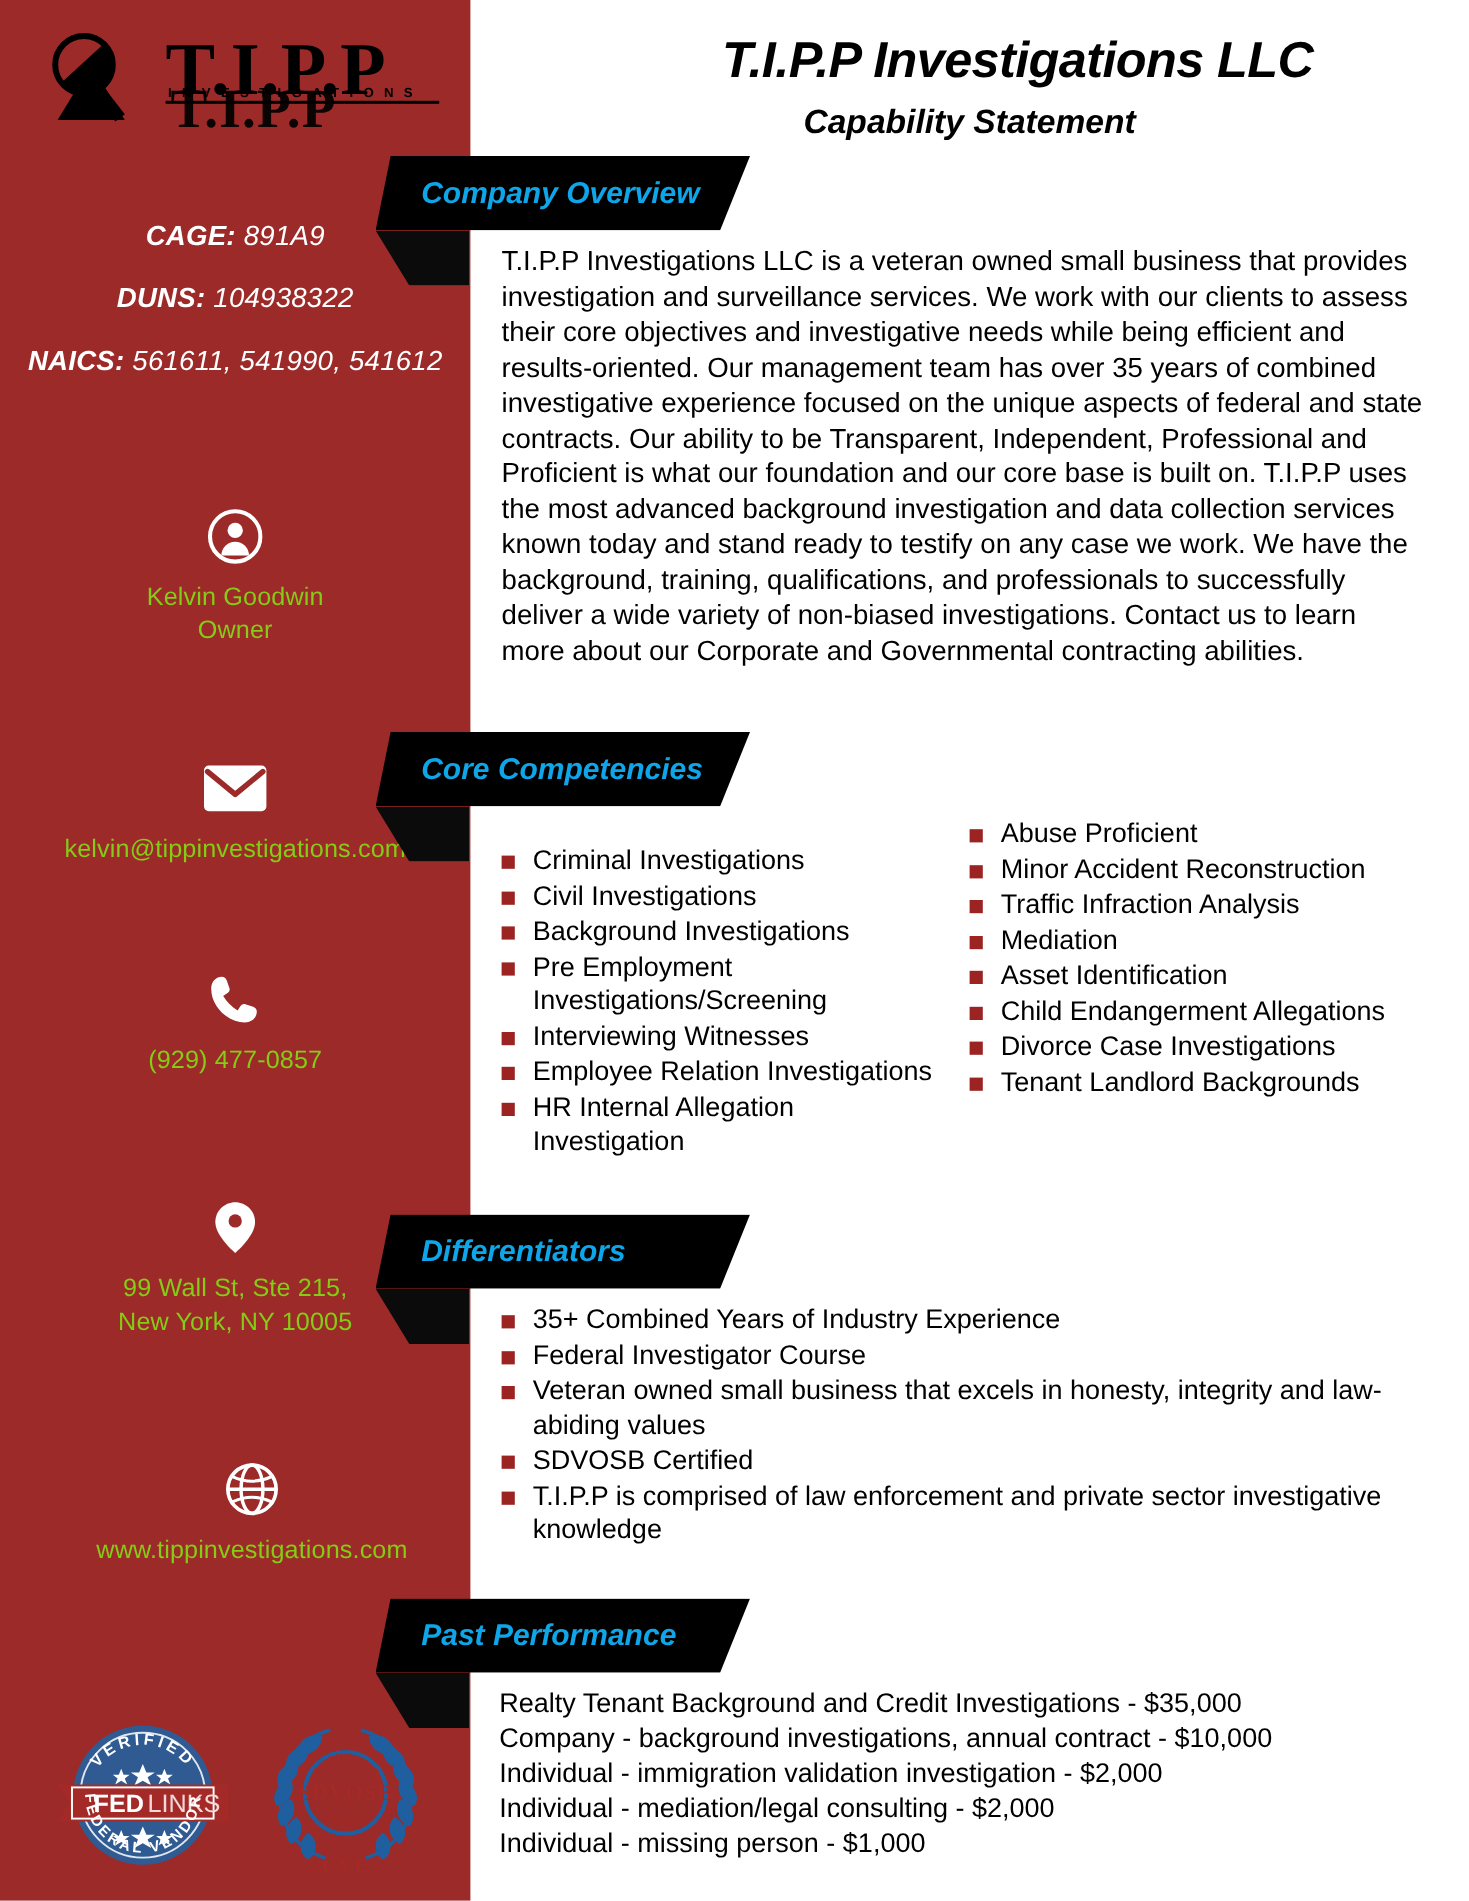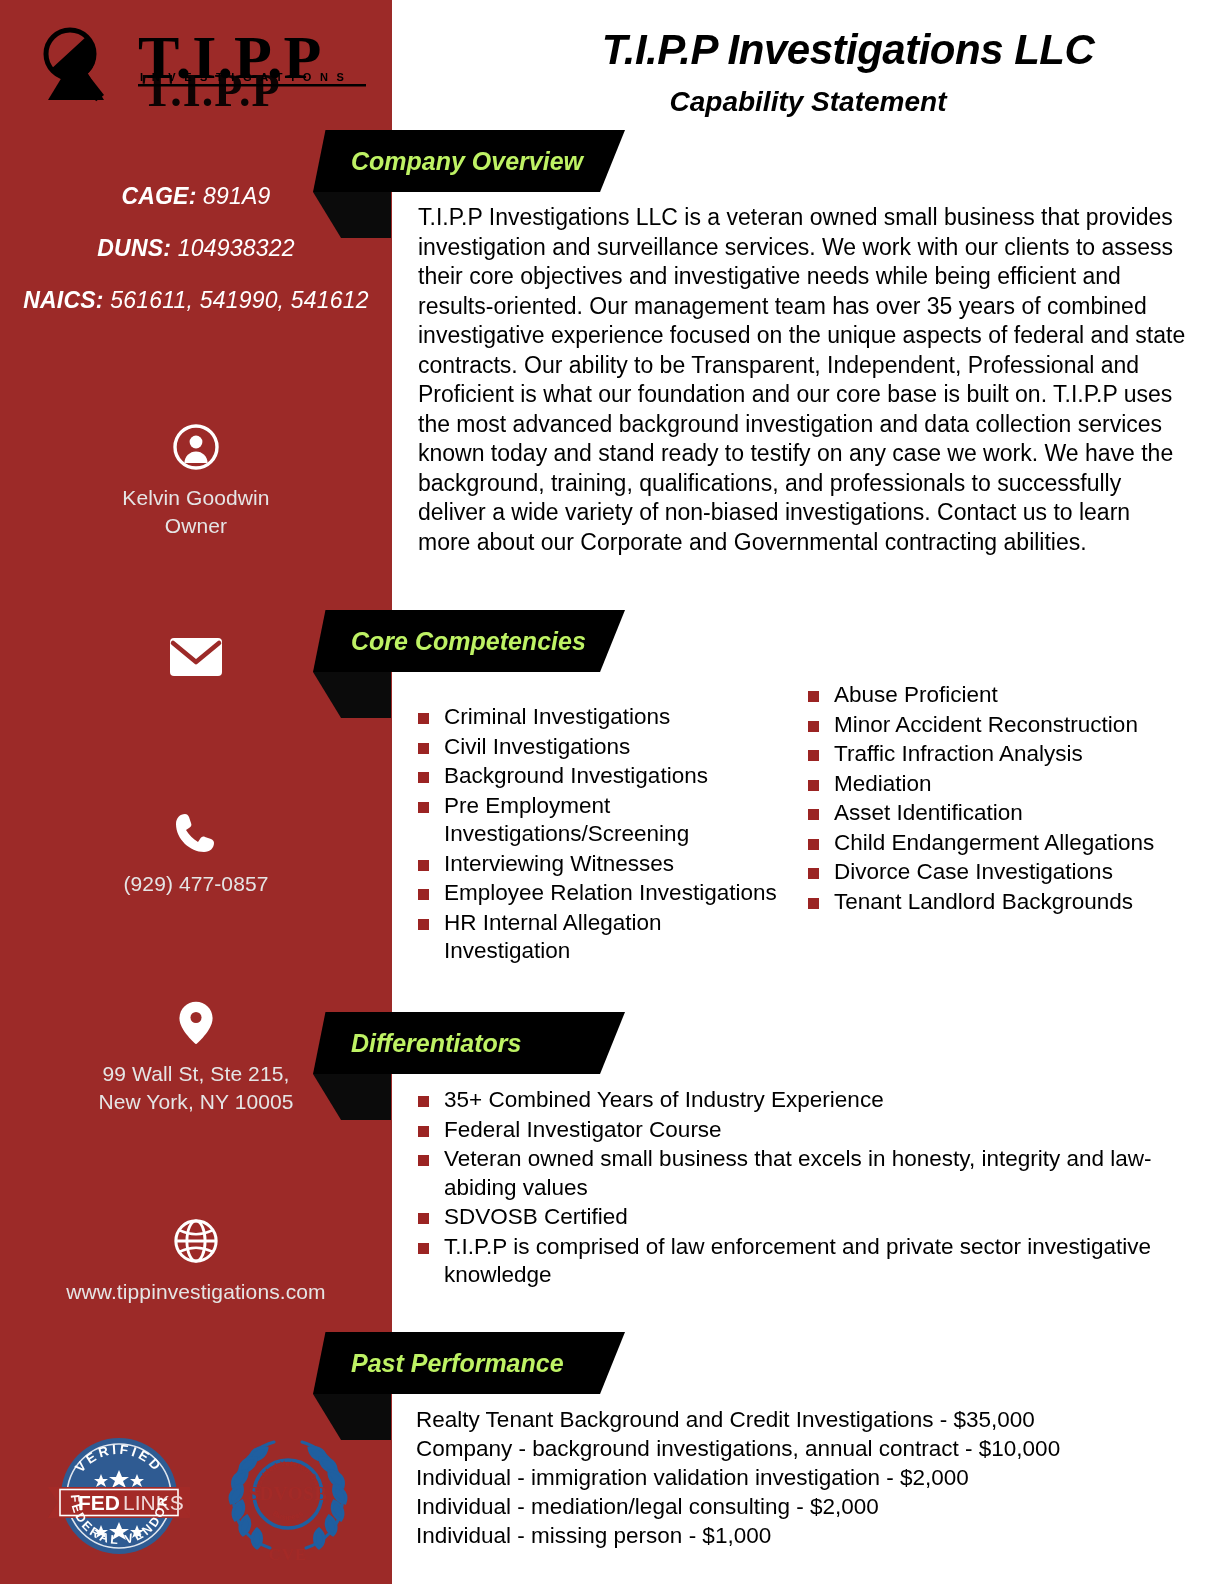--- a/index.html
+++ b/index.html
@@ -50,37 +50,37 @@
     letter-spacing: 0.2px;
   }
   .reg-line .lbl { font-weight: bold; }
   .reg-line .val { font-weight: normal; }
 
   
   .contact {
     position: absolute;
     width: 392px;
     text-align: center;
-    color: #e5e5e5;
+    color: #84cc16;
   }
   .contact .ic {
     display:block;
     margin: 0 auto 14px auto;
     height: 46px;
   }
   .contact .txt {
     font-size: 21px;
     line-height: 28px;
     letter-spacing: 0.1px;
   }
   #contact-person { top: 424px; }
   #contact-email  { top: 634px; }
   #contact-phone  { top: 810px; }
   #contact-addr   { top: 1000px; }
-  #contact-web    { top: 1218px; }
+  #contact-web    { top: 1218px; margin-left: 14px; }
 
   
   #badges {
     position: absolute;
     left: 34px; top: 1424px;
     width: 330px;
     height: 140px;
   }
   #badge-fedlinks { position:absolute; left: 10px;  top: 6px; }
   #badge-sdvosb   { position:absolute; left: 178px; top: 0px; }
@@ -119,21 +119,21 @@
   .banner {
     position: absolute;
     height: 62px;
     background: #000;
     z-index: 5;
     clip-path: polygon(4% 0, 100% 0, 92% 100%, 0 100%);
     display: flex;
     align-items: center;
   }
   .banner .btxt {
-    color: #bef264;
+    color: #0ea5e9;
     font-size: 25px;
     font-weight: bold;
     font-style: italic;
     margin-left: 38px;
     white-space: nowrap;
   }
   
   .banner-flap {
     position: absolute;
     width: 78px;
@@ -251,20 +251,21 @@
     </svg>
     <div class="txt">Kelvin Goodwin</div>
     <div class="txt">Owner</div>
   </div>
 
   <div class="contact" id="contact-email">
     <svg class="ic" width="56" height="42" viewBox="0 0 56 42">
       <rect x="2" y="2" width="52" height="38" rx="4" fill="#fff"></rect>
       <path d="M5 7 L28 26 L51 7" fill="none" stroke="#9c2a28" stroke-width="4.6" stroke-linecap="round" stroke-linejoin="round"></path>
     </svg>
+    <div class="txt">kelvin@tippinvestigations.com</div>
   </div>
 
   <div class="contact" id="contact-phone">
     <svg class="ic" width="46" height="46" viewBox="0 0 46 46">
       <path d="M12 4 c-5 0-9 4-9 10 0 15 14 28 28 28 6 0 10-4 10-9 0-2-1-3-3-4 l-6-2 c-2-1-4 0-5 2 l-2 3 c-5-3-9-7-12-12 l3-2 c2-1 3-3 2-5 l-2-6 C15 5 14 4 12 4 Z" fill="#fff"></path>
     </svg>
     <div class="txt">(929) 477-0857</div>
   </div>
 
   <div class="contact" id="contact-addr">

